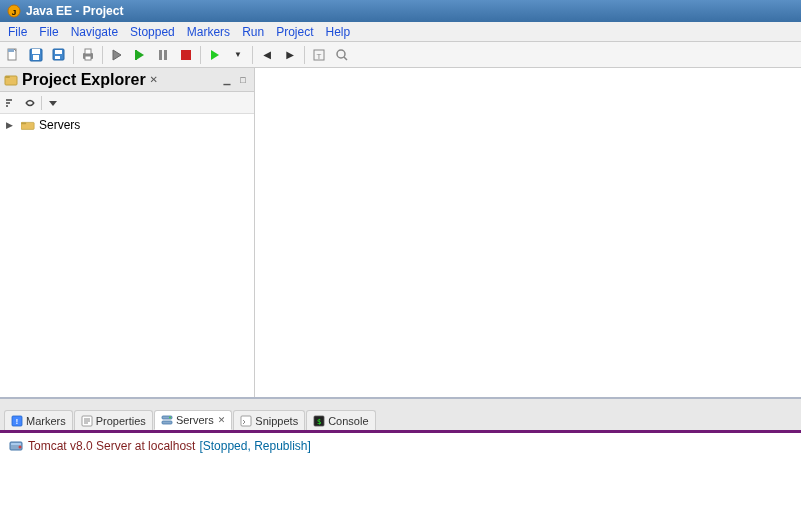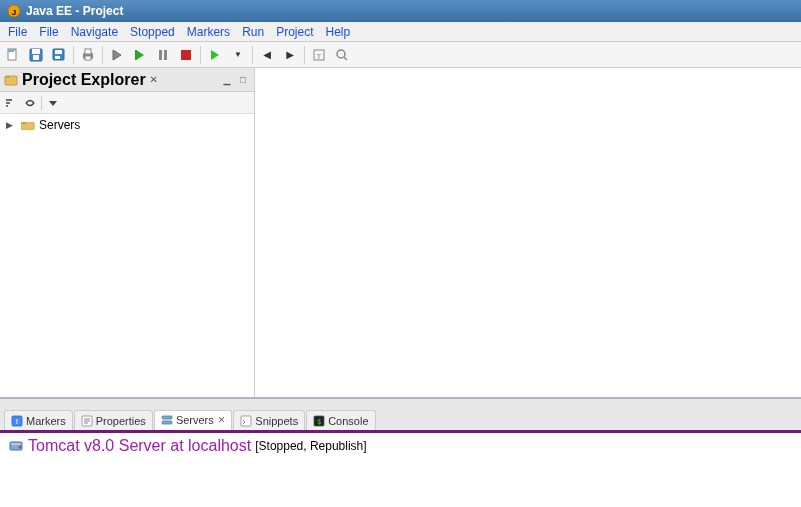--- a/index.html
+++ b/index.html
@@ -257,29 +257,29 @@
       padding: 0 4px;
     }
     .server-icon {
       width: 16px;
       height: 16px;
       display: flex;
       align-items: center;
       justify-content: center;
     }
     .server-name {
-      font-size: 16px;
-      color: #a21caf;
+      font-size: 12px;
+      color: #7f1d1d;
     }
     .server-status {
       font-size: 12px;
       color: #888;
     }
     .status-stopped {
-      color: #000000;
+      color: #0369a1;
     }
   </style>
 </head>
 <body>
 
 <div id="title-bar">
   <span id="title-icon">
     <svg width="14" height="14" viewBox="0 0 14 14">
       <circle cx="7" cy="7" r="6" fill="#f0a000" stroke="#c07000" stroke-width="1"></circle>
       <text x="7" y="11" text-anchor="middle" font-size="8" font-weight="bold" fill="#000">J</text>

